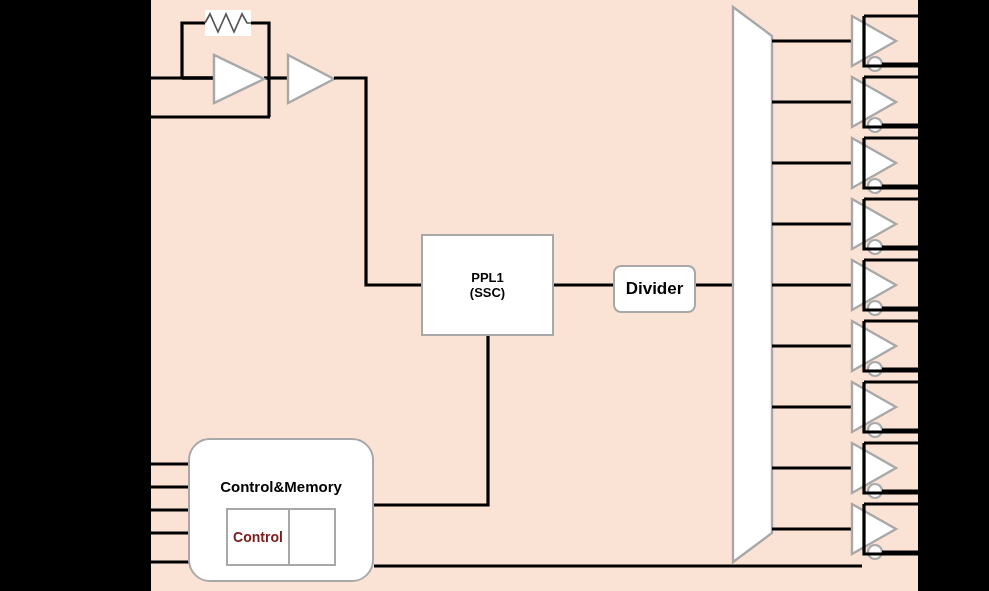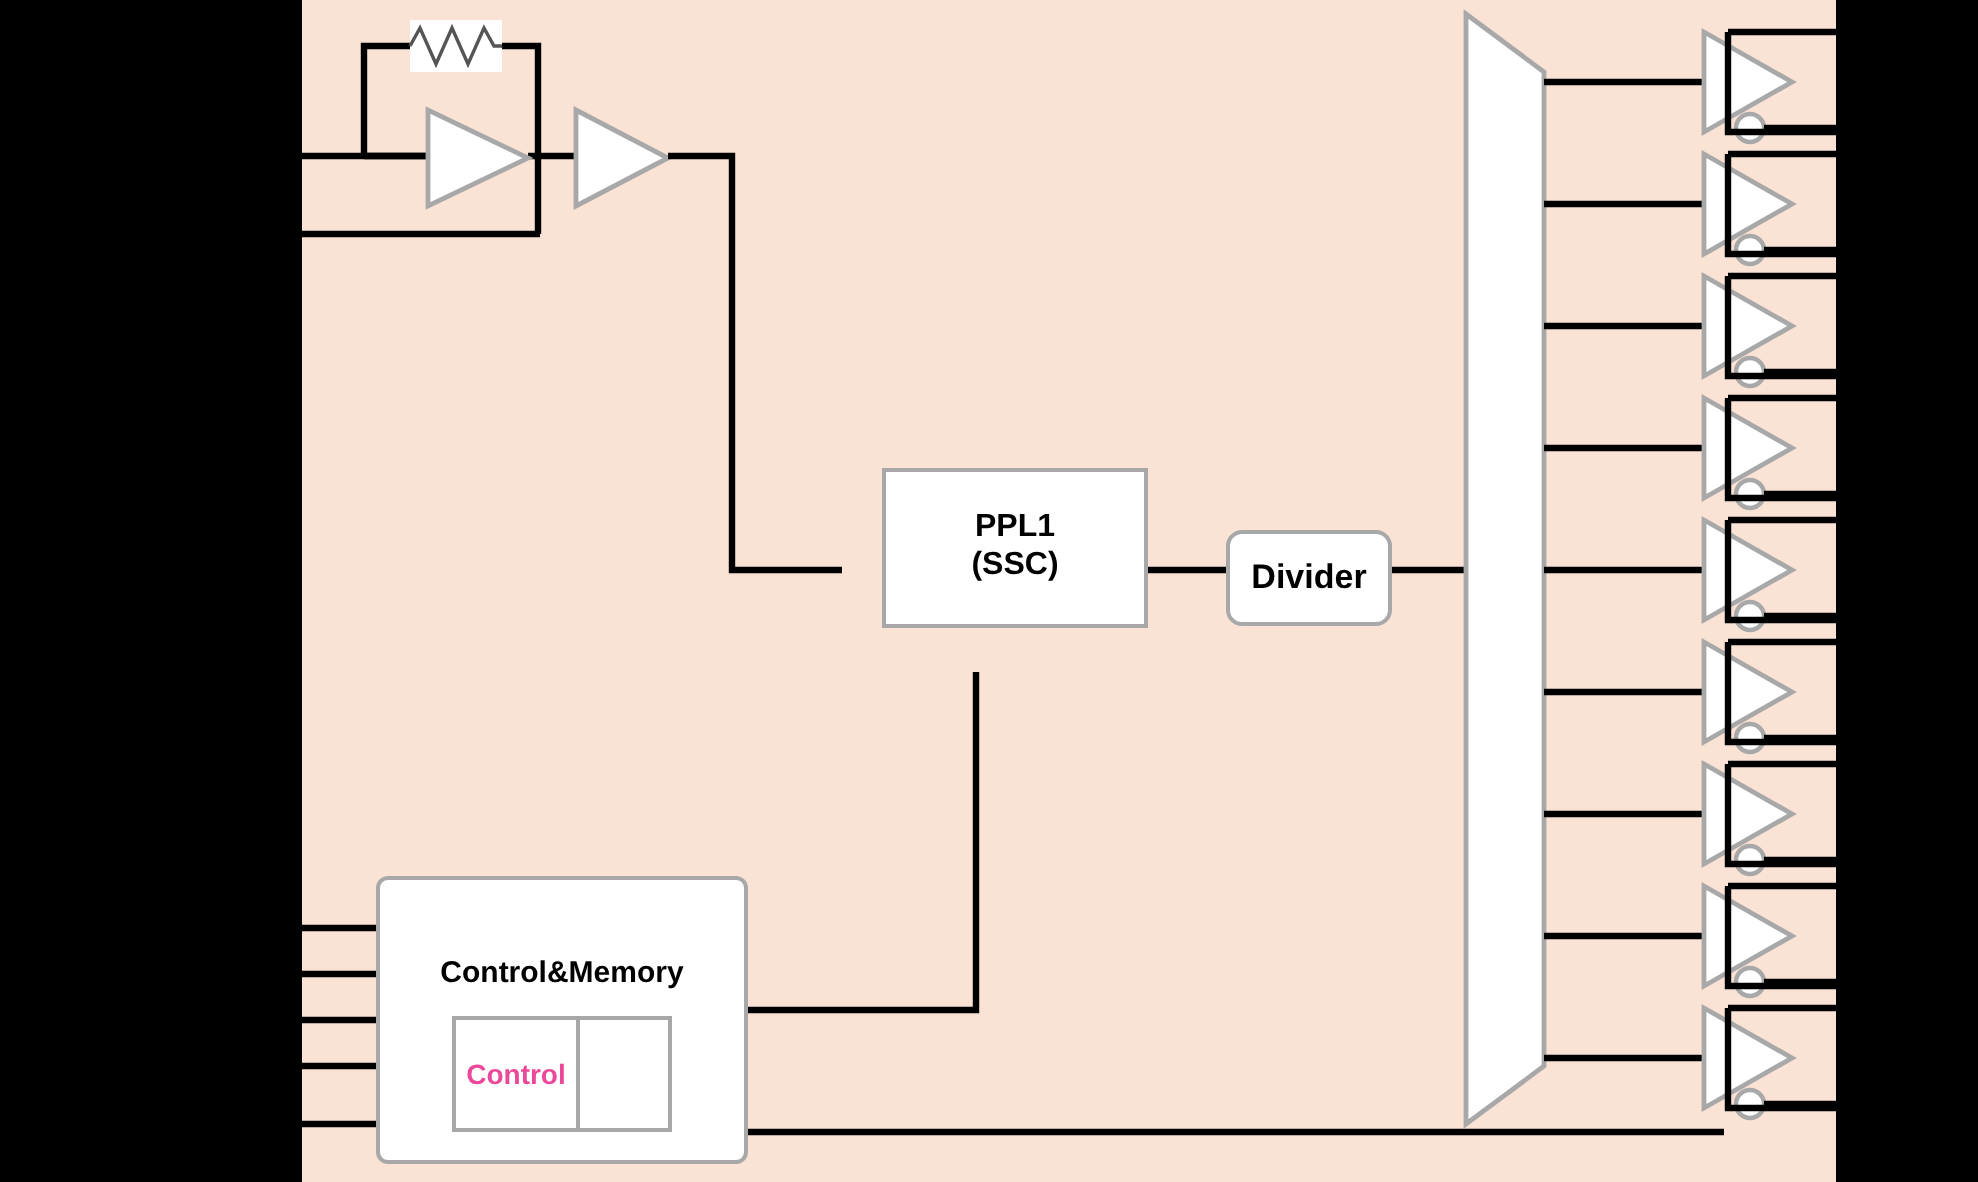--- a/index.html
+++ b/index.html
@@ -42,38 +42,37 @@
     justify-content: center;
     text-align: center;
     font-weight: bold;
     color: #000000;
     line-height: 1.18;
   }
   #pll-block {
     left: 421px;
     top: 234px;
     width: 133px;
-    height: 80px;
-    font-size: 16px;
-    margin-left: 20px;
+    height: 102px;
+    font-size: 13px;
   }
   #divider-block {
     left: 613px;
     top: 265px;
     width: 83px;
     height: 48px;
     border-radius: 8px;
     font-size: 17px;
   }
   #ctrlmem-block {
     left: 188px;
     top: 438px;
     width: 186px;
     height: 144px;
-    border-radius: 6px;
+    border-radius: 22px;
     display: block;
     font-size: 14px;
   }
   #ctrlmem-title {
     position: absolute;
     left: 0;
     top: 38px;
     width: 100%;
     text-align: center;
     font-size: 15px;
@@ -90,21 +89,21 @@
     border: 2px solid #a8a8a8;
     box-sizing: border-box;
     background: #ffffff;
   }
   #ctrlmem-inner > div {
     display: flex;
     align-items: center;
     justify-content: center;
     font-size: 14px;
     font-weight: bold;
-    color: #ec4899;
+    color: #7f1d1d;
     box-sizing: border-box;
   }
   #cell-control { width: 62px; border-right: 2px solid #a8a8a8; }
   #cell-ram { width: 48px; }
   .res-box {
     position: absolute;
     background: #ffffff;
     box-sizing: border-box;
   }
 </style>

